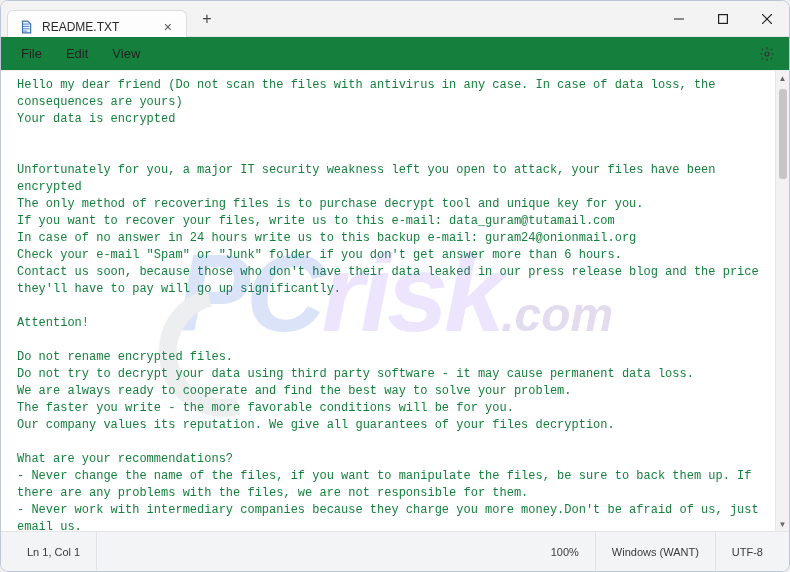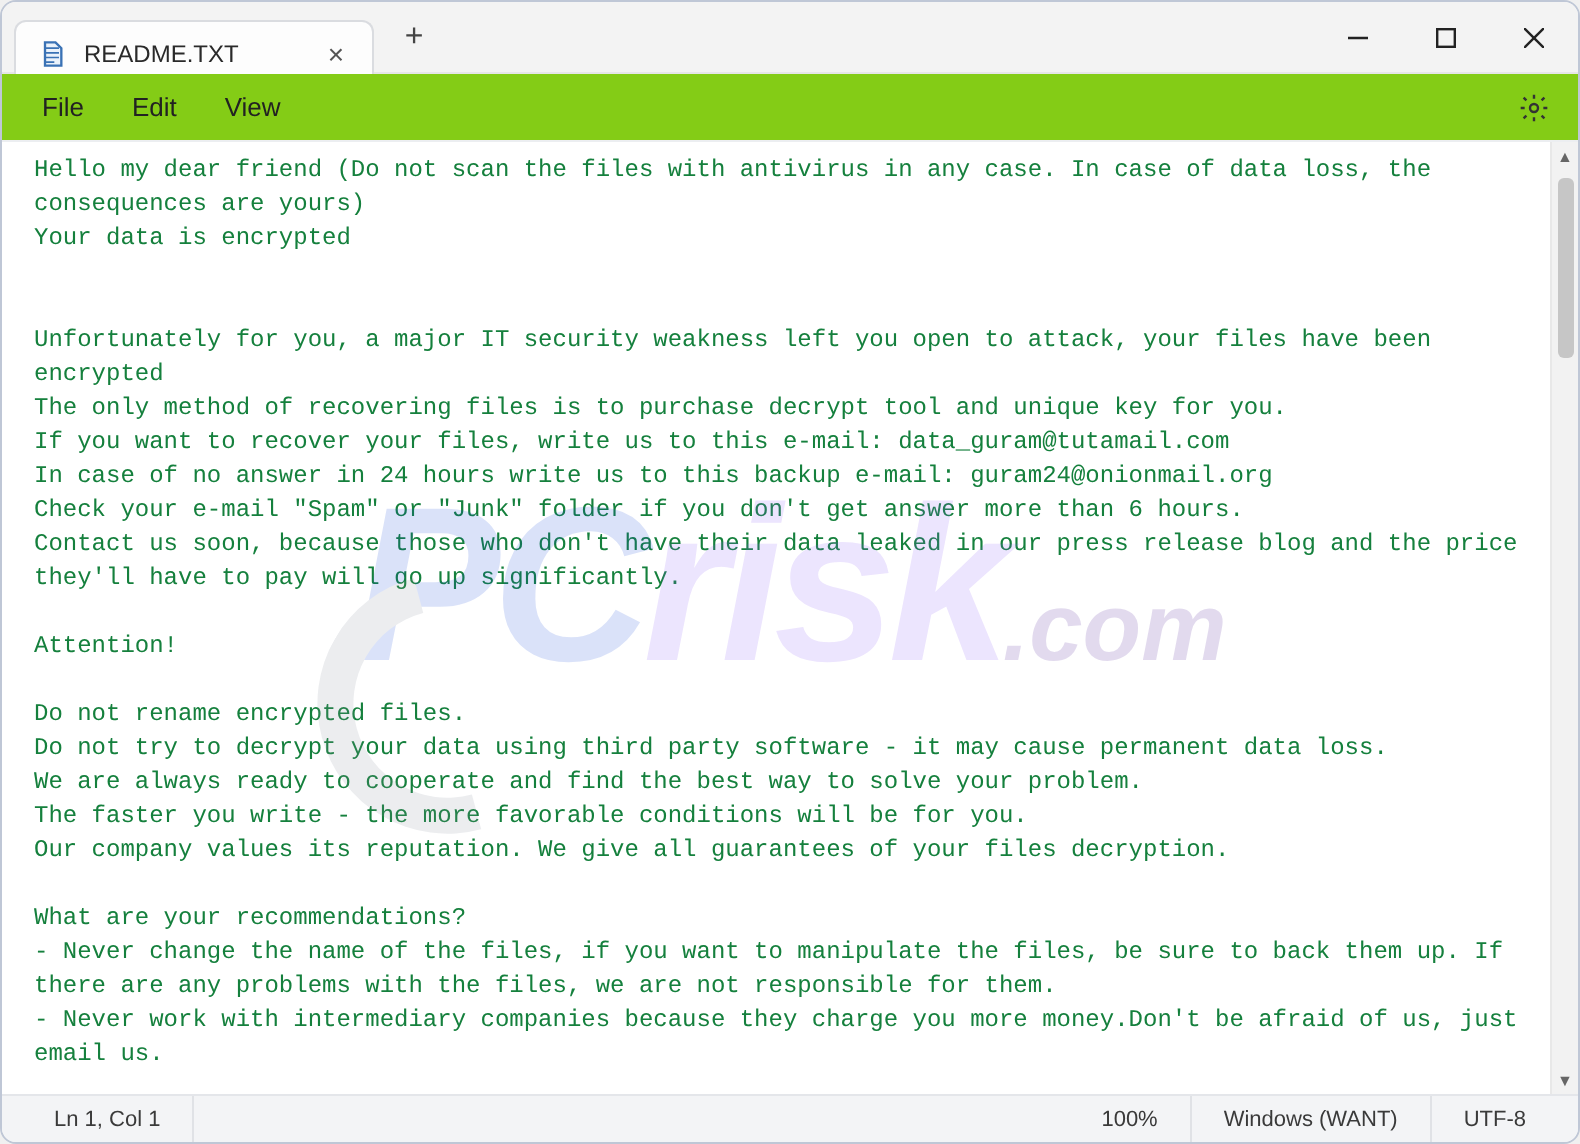--- a/index.html
+++ b/index.html
@@ -59,21 +59,21 @@
   display: flex; align-items: center; justify-content: center;
   color: #222;
 }
 .winbtn svg { width: 10px; height: 10px; }
 
 .menubar {
   height: 34px;
   display: flex;
   align-items: center;
   padding: 0 8px;
-  background: #84cc16;
+  background: #15803d;
   border-bottom: 1px solid #eceef1;
   font-size: 13px;
   color: #222;
 }
 .menubar .menuitem { padding: 6px 12px; border-radius: 4px; }
 .menubar .spacer { flex: 1; }
 .menubar .gear { width: 28px; height: 28px; display: flex; align-items: center; justify-content: center; }
 
 .content-wrap {
   flex: 1;
@@ -104,21 +104,21 @@
   top: 18px;
   left: 3px;
   width: 8px;
   height: 90px;
   background: #c6c6c6;
   border-radius: 3px;
 }
 .scrollbar .arrow.bottom { position: absolute; bottom: 0; width: 100%; }
 
 .statusbar {
-  height: 24px;
+  height: 40px;
   background: #f3f4f6;
   border-top: 1px solid #e4e6ea;
   display: flex;
   align-items: center;
   font-size: 11px;
   color: #3a3a3a;
   padding: 0 10px;
 }
 .statusbar .cell { padding: 0 16px; border-right: 1px solid #e0e2e6; height: 100%; display: flex; align-items: center; }
 .statusbar .cell:last-child { border-right: none; }

